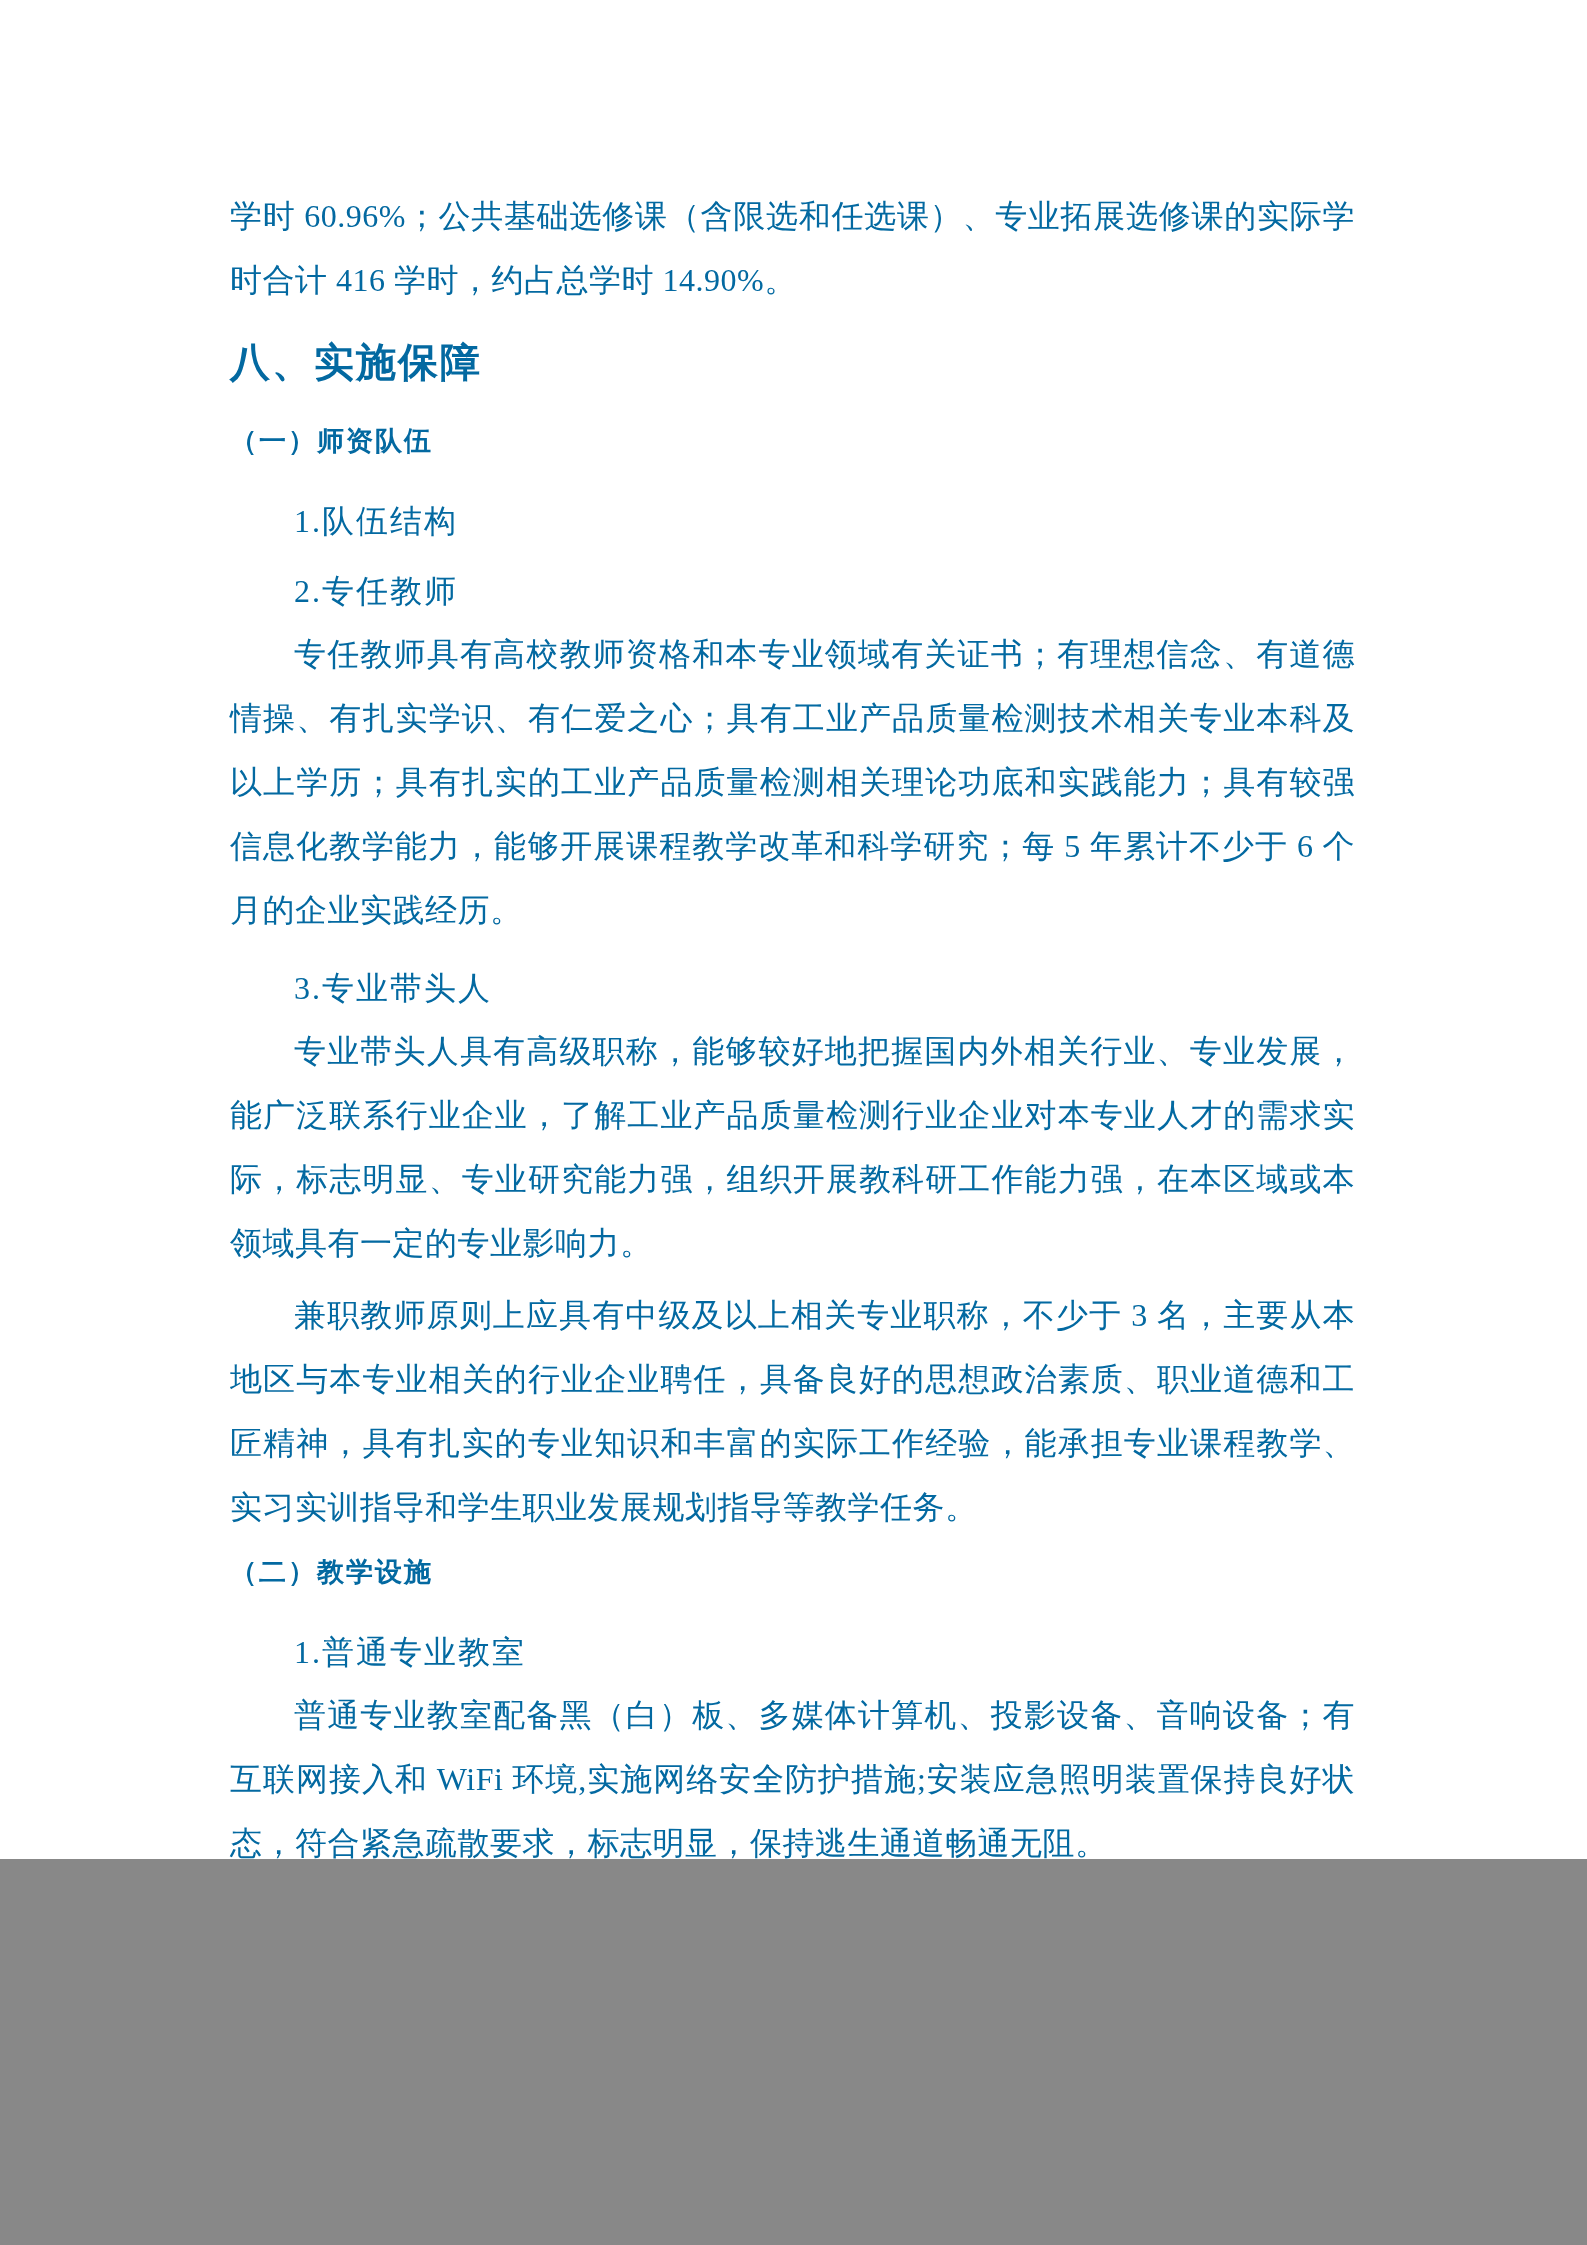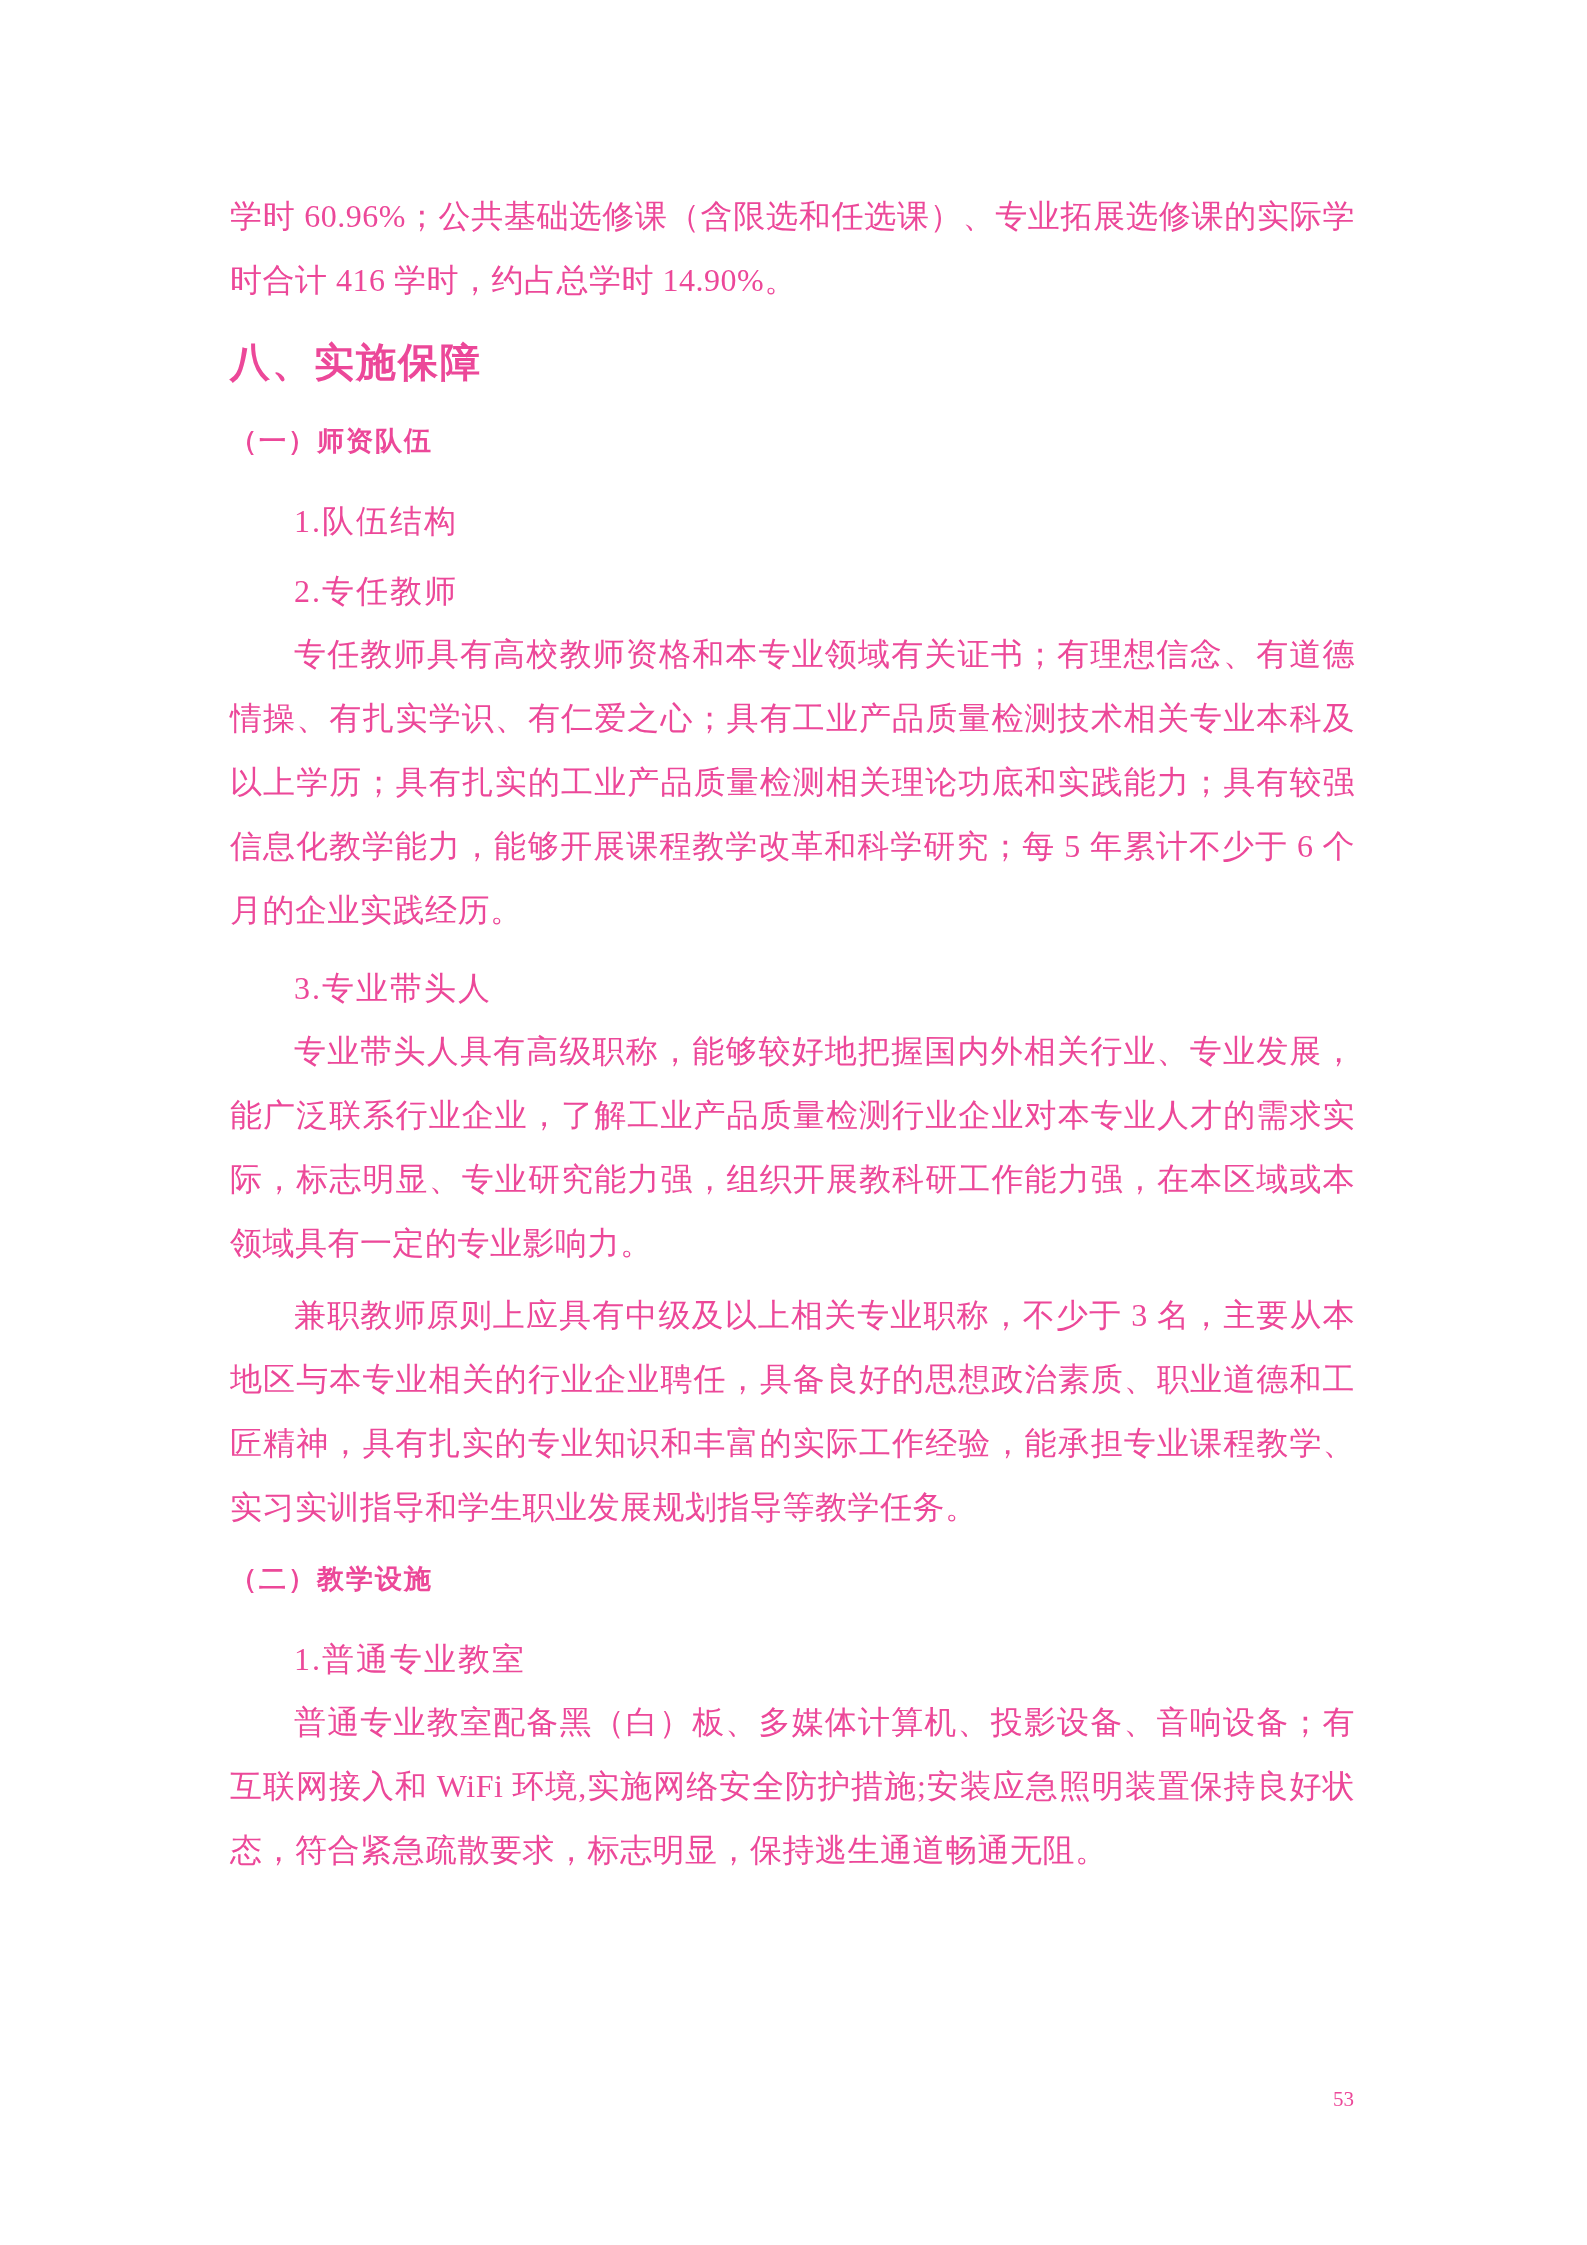--- a/index.html
+++ b/index.html
@@ -3,25 +3,25 @@
 <meta charset="utf-8">
 <style>
   html, body {
     margin: 0;
     padding: 0;
     background: #888;
   }
   .page {
     position: relative;
     width: 1587px;
-    height: 2245px;
+    height: 1859px;
     margin: 0 auto;
     background: #ffffff;
     overflow: hidden;
-    color: #ec4899;
+    color: #0369a1;
   }
   .content {
     position: absolute;
     left: 230px;
     top: 184px;
     width: 1125px;
   }
   .body-para {
     margin: 0;
     font-family: "Liberation Serif", "DejaVu Serif", serif;
@@ -57,21 +57,21 @@
     font-weight: normal;
     font-size: 32px;
     line-height: 48px;
     letter-spacing: 2px;
   }
   .mt32 { margin-top: 32px; }
   .mt22 { margin-top: 22px; }
   .mt20 { margin-top: 20px; }
   .mt8  { margin-top: 8px; }
   .mt7  { margin-top: 7px; }
-  .mt0  { margin-top: 16px; }
+  .mt0  { margin-top: 9px; }
   .page-number {
     position: absolute;
     left: 1333px;
     top: 2082px;
     font-family: "Liberation Serif", "DejaVu Serif", serif;
     font-size: 21px;
     line-height: 34px;
   }
 </style>
 </head>

